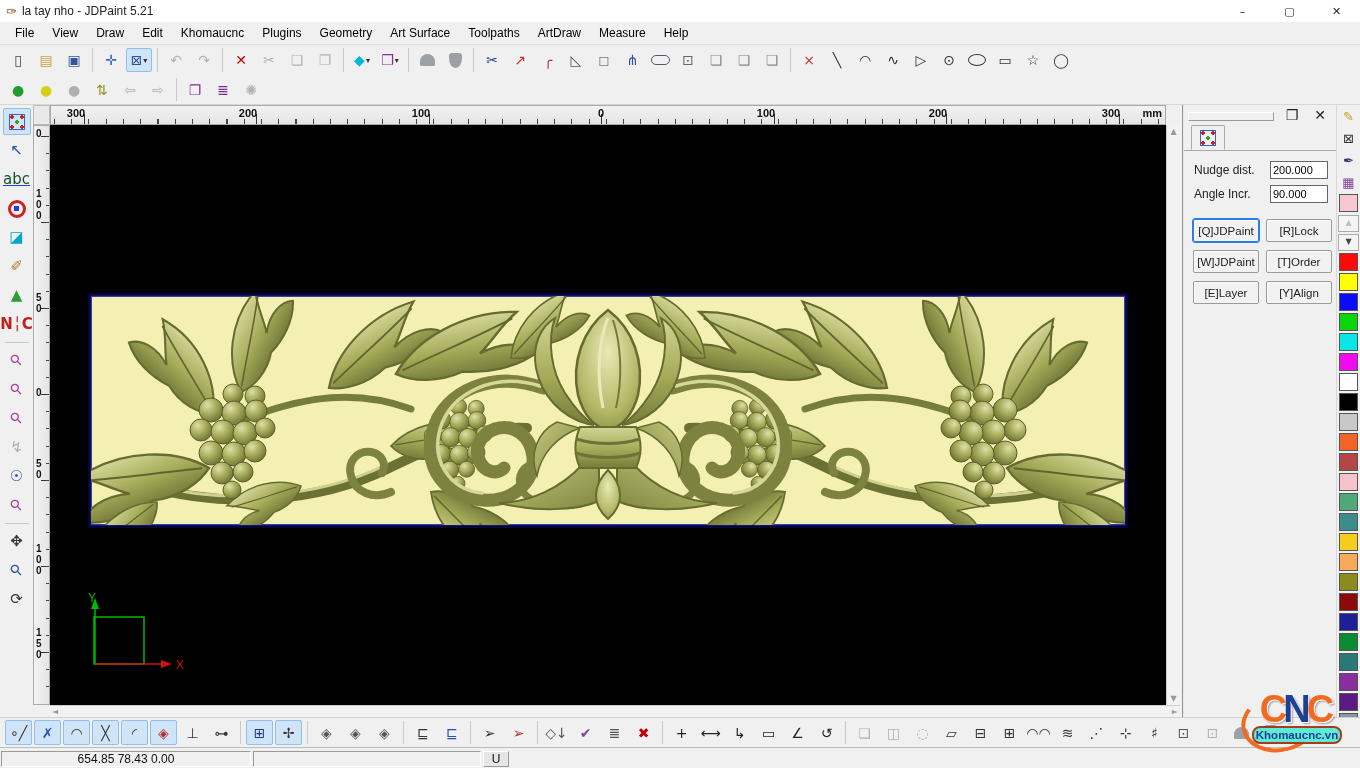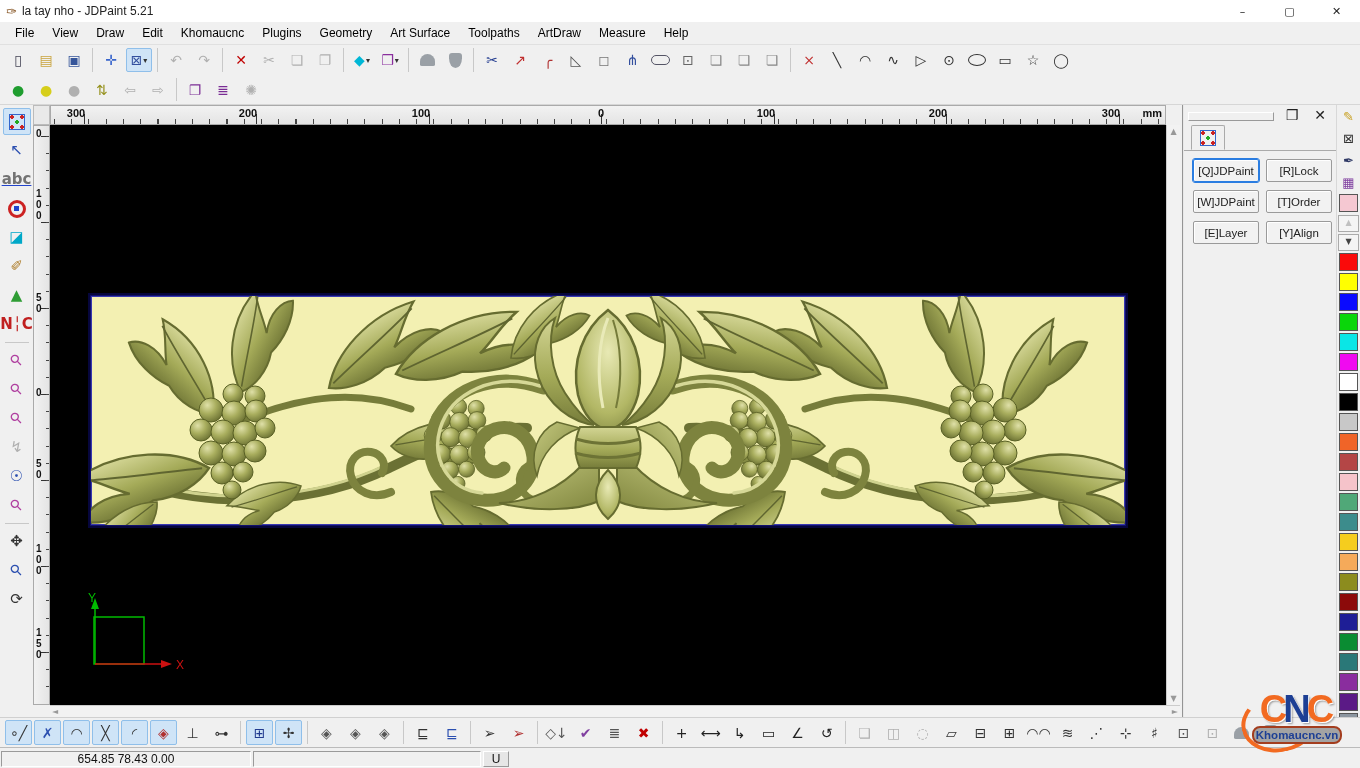--- a/index.html
+++ b/index.html
@@ -20,21 +20,21 @@
   #tb1{left:0;top:44px;width:1360px;height:31px;border-top:1px solid #e0e0e0;padding-left:4px;}
   #tb2{left:0;top:75px;width:1360px;height:30px;padding-left:4px;border-bottom:1px solid #d6d6d6;}
   #tbb{left:0;top:717px;width:1360px;height:30px;border-top:1px solid #d0d0d0;padding-left:4px;}
   .tbtn{position:relative;width:26px;height:24px;margin:0 1px;display:inline-flex;align-items:center;justify-content:center;
         border:1px solid transparent;border-radius:2px;box-sizing:border-box;flex:none;}
   .tbtn.act{background:#cfe4f7;border-color:#8fbfea;}
   .gl{font-family:"DejaVu Sans",sans-serif;font-size:14px;line-height:1;font-style:normal;font-weight:normal;}
   .dis .gl{color:#b0b0b0 !important;}
   .dd{font-family:"DejaVu Sans",sans-serif;font-size:8px;color:#333;text-decoration:none;margin-left:1px;}
   .sep{width:1px;align-self:stretch;margin:3px 4px;background:#c8c8c8;flex:none;}
-  .ic-abc{font-size:11px;font-weight:bold;color:#737373;text-decoration:underline;text-decoration-color:#2244cc;}
+  .ic-abc{font-size:11px;font-weight:normal;color:#14532d;text-decoration:underline;text-decoration-color:#2244cc;}
   .ic-nc{font-size:8px;font-weight:bold;color:#c02020;}
   .rot{display:inline-block;transform:rotate(-45deg);}
   
   .ci{display:inline-block;}
   .ci-dome{width:15px;height:12px;background:#9aa0a6;border-radius:8px 8px 2px 2px;}
   .ci-shield{width:13px;height:15px;background:#9aa0a6;border-radius:3px 3px 50% 50%/3px 3px 65% 65%;}
   .ci-slot{width:17px;height:8px;border:1px solid #556;border-radius:5px;}
   .ci-ellipse{width:16px;height:10px;border:1px solid #333;border-radius:50%;}
   .ci-selbox{position:relative;width:14px;height:14px;border:1px solid #3366cc;background-image:
      radial-gradient(circle 2px at 2px 2px,#cc2222 90%,transparent 95%),
@@ -106,21 +106,21 @@
   .scell{height:16px;border:1px solid;border-color:#9a9a9a #fff #fff #9a9a9a;margin:0 1px;padding:0 4px;display:flex;align-items:center;box-sizing:border-box;}
   .smsg{width:648px;}
   .scoord{width:250px;justify-content:center;}
   .sspare{width:228px;}
   .sunit{width:26px;justify-content:center;border-color:#fff #9a9a9a #9a9a9a #fff;background:#e6e6e6;}
   
   .logo{position:absolute;right:1px;top:690px;width:124px;height:76px;z-index:30;text-align:center;}
   .logo .tbtn{border:none;background:none;width:auto;height:auto;margin:0 -2px;}
   .logo .gl{font-family:"Liberation Sans",sans-serif;font-size:38px;font-weight:800;text-shadow:1px 1px 0 #fff,2px 2px 2px rgba(0,0,0,.35);}
   .swoosh{position:absolute;left:6px;top:2px;width:70px;height:52px;border:4px solid transparent;border-left:4px solid #f26a21;border-bottom:4px solid #f26a21;border-radius:50%;transform:rotate(-12deg);pointer-events:none;}
-  .banner{position:relative;margin-top:-6px;background:#a3a3a3;border:2px solid #a33d1e;border-radius:8px;color:#1d3f94;font-weight:bold;font-size:11.5px;padding:1px 2px;display:inline-block;}
+  .banner{position:relative;margin-top:-6px;background:#5eead4;border:2px solid #a33d1e;border-radius:8px;color:#1d3f94;font-weight:bold;font-size:11.5px;padding:1px 2px;display:inline-block;}
 </style>
 </head>
 <body>
 
 <div id="app">
 
   <div class="titlebar">
     <span class="appicon">✑</span>
     <span class="wtitle">la tay nho - JDPaint 5.21</span>
     <span class="wctrls">
@@ -504,20 +504,30 @@
           <span class="tbtn">
             <b class="gl" style="color: rgb(34, 34, 34);">✕</b>
           </span>
         </span>
     </div>
     <div class="ptabrow">
       <span class="ptab">
         <b class="ci ci-selbox"></b>
       </span>
     </div>
+    <div class="pfields">
+      <div class="frow">
+        <span class="flabel">Nudge dist.</span>
+        <input class="fin" readonly="" value="200.000" style="">
+      </div>
+      <div class="frow">
+        <span class="flabel">Angle Incr.</span>
+        <input class="fin" readonly="" value="90.000" style="">
+      </div>
+    </div>
     <div class="pbtns">
       <div class="cmdbtn focus">[Q]JDPaint</div>
       <div class="cmdbtn">[R]Lock</div>
       <div class="cmdbtn">[W]JDPaint</div>
       <div class="cmdbtn">[T]Order</div>
       <div class="cmdbtn">[E]Layer</div>
       <div class="cmdbtn">[Y]Align</div>
     </div>
   </div>
 

